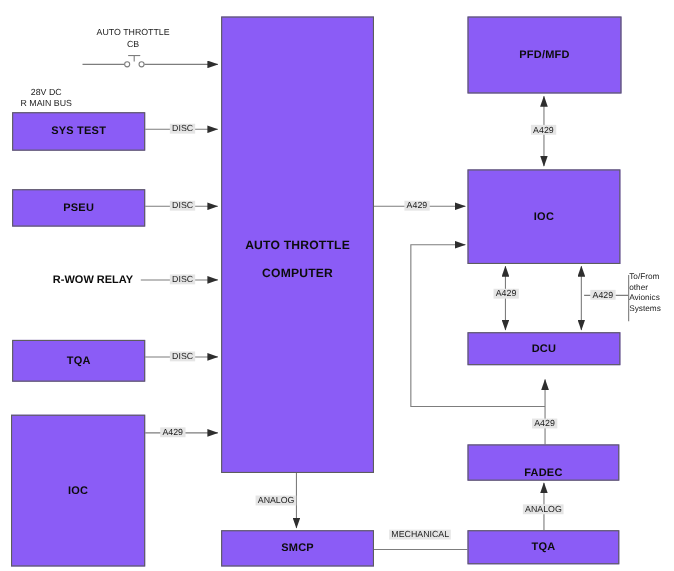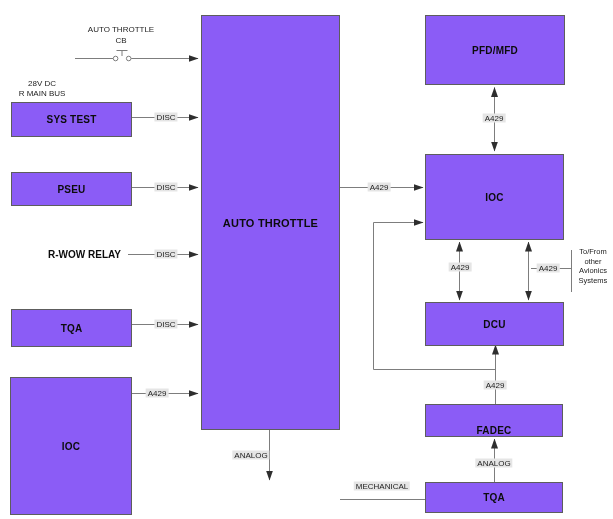--- a/index.html
+++ b/index.html
@@ -37,21 +37,21 @@
     position:absolute;
     transform:translate(-50%,-50%);
     text-align:center;
     font-size:8px; color:#1c1c1c;
     white-space:pre-line; line-height:11px;
     background:#ffffff; padding:0 1px;
   }
   .lab-bus { line-height:10px; }
   .lab-tofrom {
     position:absolute;
-    text-align:center;
+    text-align:left;
     font-size:7.5px; color:#1c1c1c;
     white-space:pre-line; line-height:9.5px;
   }
   .lab-rwow {
     position:absolute;
     text-align:right;
     font-size:10px; font-weight:bold; color:#0c0c0c;
   }
 </style>
 </head>
@@ -118,36 +118,40 @@
   <div class="lab-rwow" style="left:20px; top:249px; width:101px;">R-WOW RELAY</div>
   <div class="box" style="left:11px; top:309px; width:121px; height:38px;">
     <span>TQA</span>
   </div>
   <div class="box" style="left:10px; top:377px; width:122px; height:138px;">
     <span>IOC</span>
   </div>
 
   <div class="box" style="left:201px; top:15px; width:139px; height:415px;">
     <span class="computer-label" style="top:201px;">AUTO THROTTLE</span>
+    <span class="computer-label" style="top:227px;">COMPUTER</span>
   </div>
 
   <div class="box" style="left:425px; top:15px; width:140px; height:70px;">
     <span>PFD/MFD</span>
   </div>
   <div class="box" style="left:425px; top:154px; width:139px; height:86px;">
     <span>IOC</span>
   </div>
-  <div class="box" style="left:425px; top:302px; width:139px; height:44px;">
+  <div class="box" style="left:425px; top:302px; width:139px; height:30px;">
     <span>DCU</span>
   </div>
   <div class="box" style="left:425px; top:404px; width:138px; height:33px;align-items:flex-end;">
     <span>FADEC</span>
   </div>
   <div class="box" style="left:425px; top:482px; width:138px; height:31px;">
     <span>TQA</span>
+  </div>
+  <div class="box" style="left:201px; top:482px; width:139px; height:33px;">
+    <span>SMCP</span>
   </div>
 
   <div class="lab-multi" style="left:121px; top:35px;">AUTO THROTTLE
 CB</div>
   <div class="lab-multi lab-bus" style="left:42px; top:57px;margin-top:32px;">28V DC
 R MAIN BUS</div>
 
   <div class="lab" style="left:166px; top:117px;">DISC</div>
   <div class="lab" style="left:166px; top:187px;">DISC</div>
   <div class="lab" style="left:166px; top:254px;">DISC</div>

